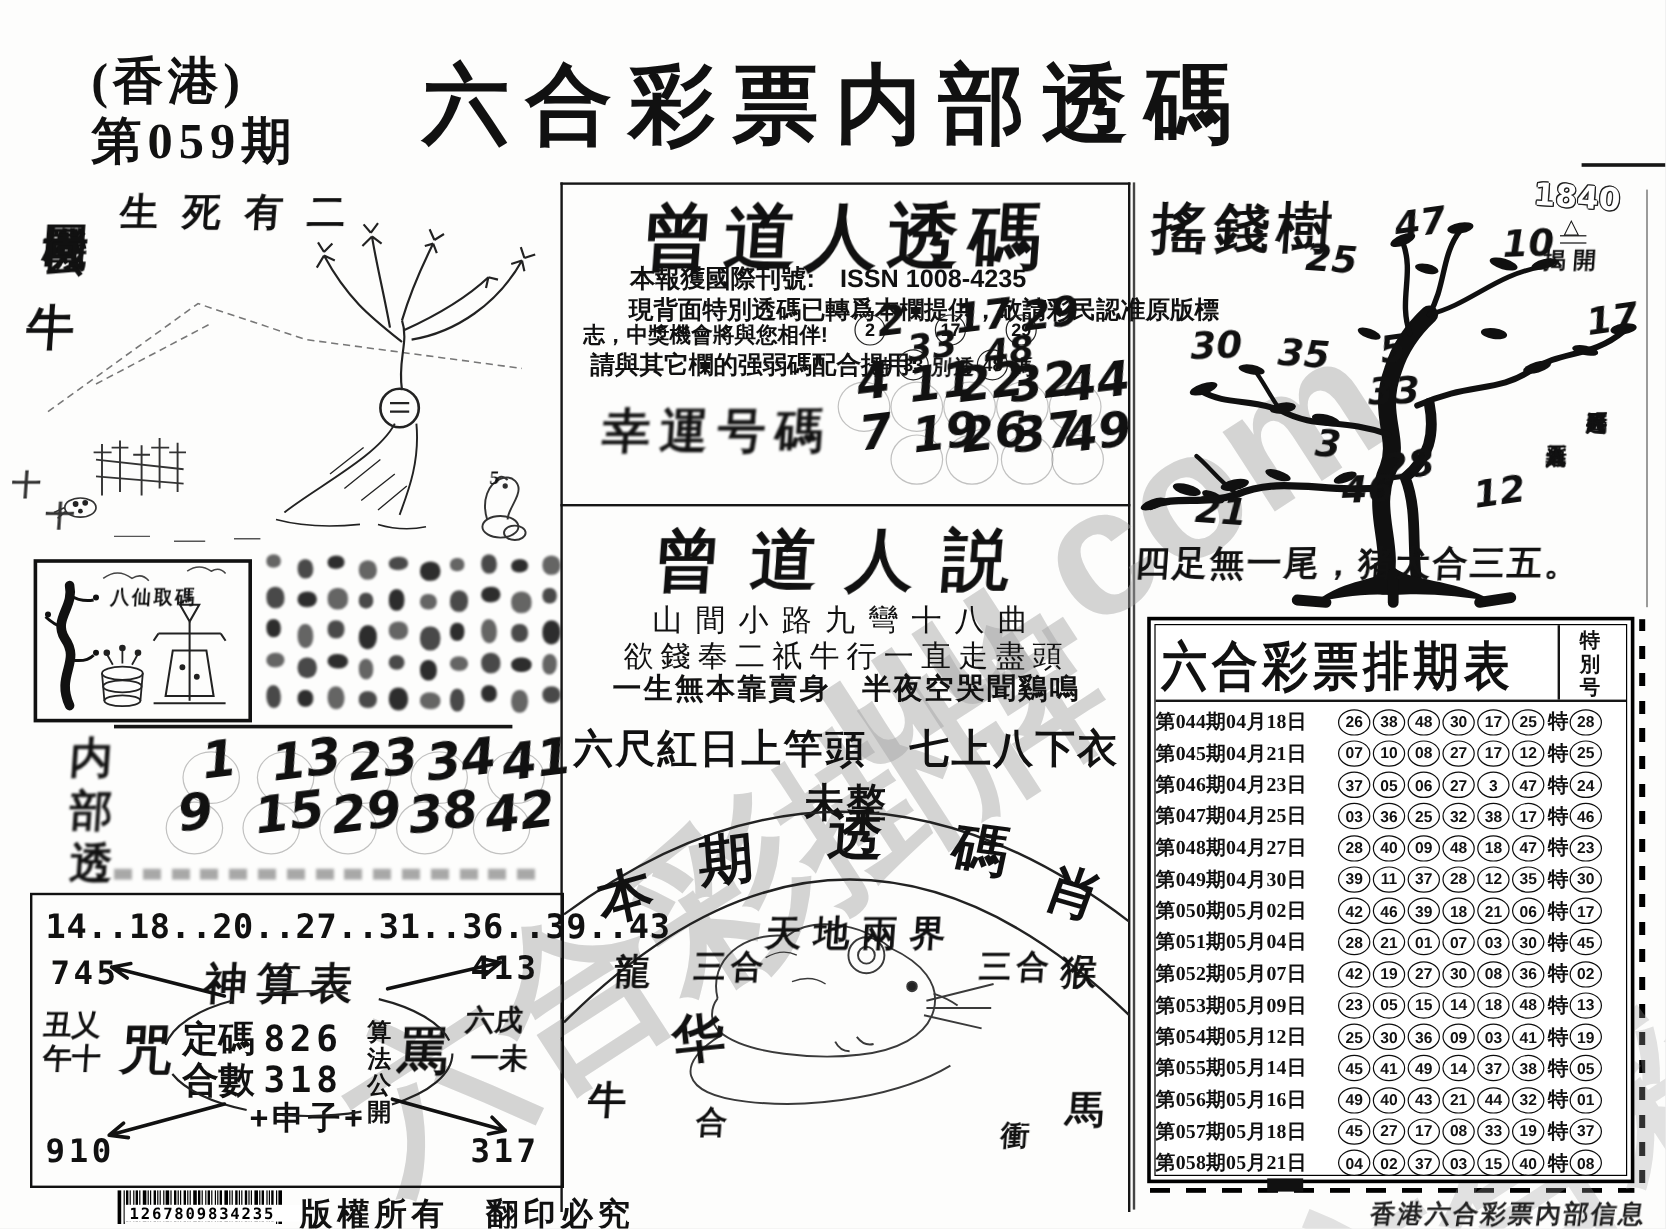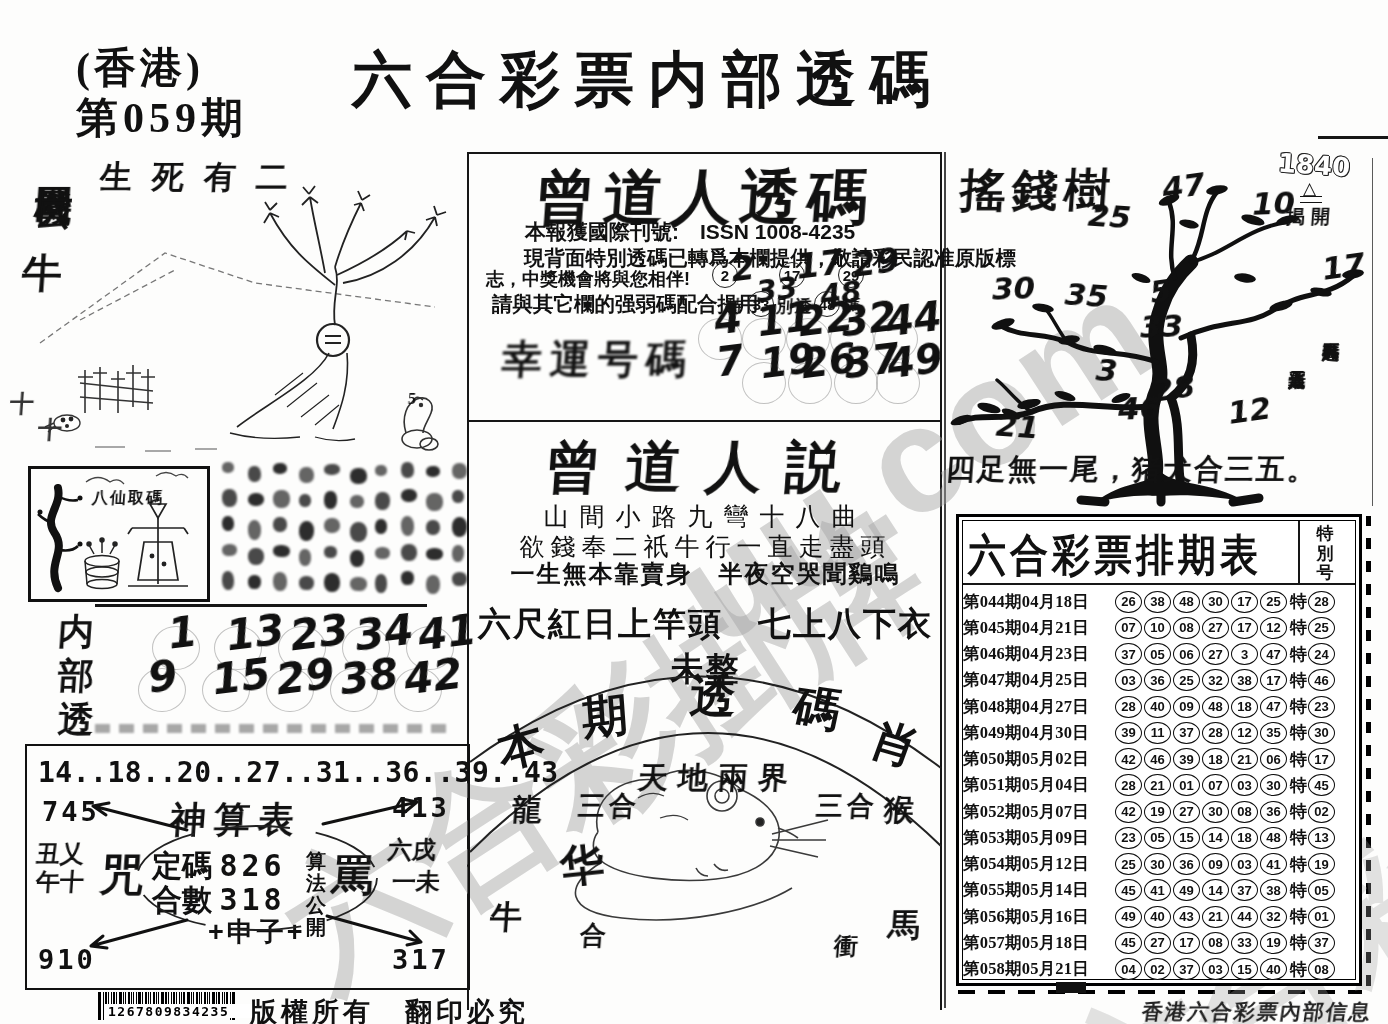--- a/index.html
+++ b/index.html
@@ -37,21 +37,21 @@
 <body>
 
 <div id="page">
 
   <div class="wm" style="left:300px;top:850px;font-size:145px;">六合彩掛牌</div>
   <div class="wm" style="left:690px;top:520px;font-size:150px;">uu.com</div>
   <div class="wm" style="left:1080px;top:1010px;font-size:150px;opacity:.3;">六合彩</div>
 
   <div class="abs ser z2" style="left:76px;top:40px;font-size:42px;font-weight:700;letter-spacing:4px;">(香港)</div>
   <div class="abs ser z2" style="left:76px;top:90px;font-size:42px;font-weight:700;letter-spacing:5px;">第059期</div>
-  <div class="abs ser z2" style="left:352px;top:40px;font-size:60px;font-weight:700;letter-spacing:14px;white-space:nowrap;">六合彩票内部透碼</div>
+  <div class="abs ser z2" style="left:352px;top:40px;font-size:72px;font-weight:700;letter-spacing:14px;white-space:nowrap;">六合彩票内部透碼</div>
   <div class="line" style="left:1318px;top:136px;width:70px;height:3px;"></div>
 
   <div class="line" style="left:467px;top:152px;width:2px;height:858px;"></div>
   <div class="line" style="left:940px;top:152px;width:2px;height:858px;"></div>
   <div class="line" style="left:944px;top:152px;width:1.5px;height:856px;opacity:.8;"></div>
   <div class="line" style="left:467px;top:152px;width:475px;height:2px;"></div>
   <div class="line" style="left:467px;top:420px;width:475px;height:2px;"></div>
   <div class="line" style="left:1372px;top:158px;width:1px;height:348px;opacity:.7;"></div>
 
   <div class="abs vtext hwz z2" style="left:26px;top:158px;height:140px;font-size:38px;">玄機圖</div>

